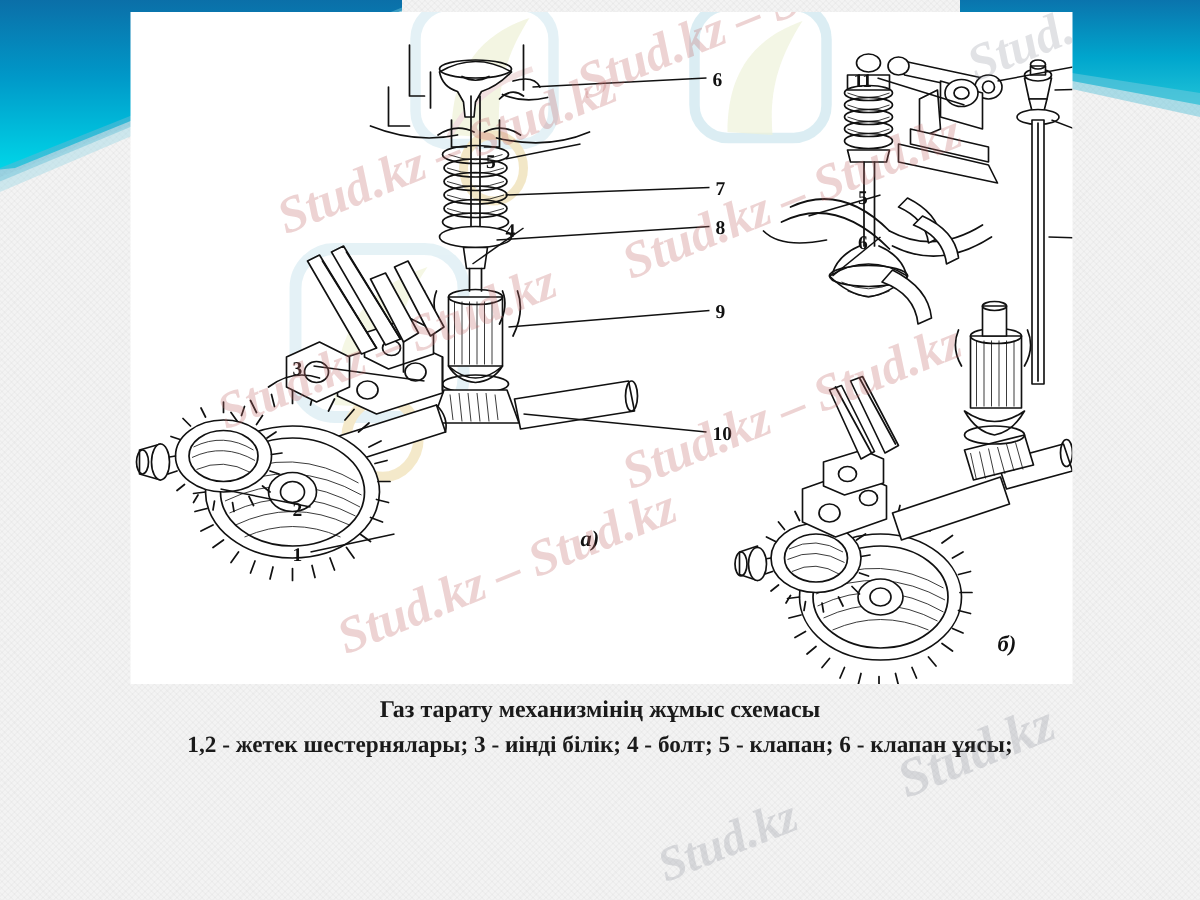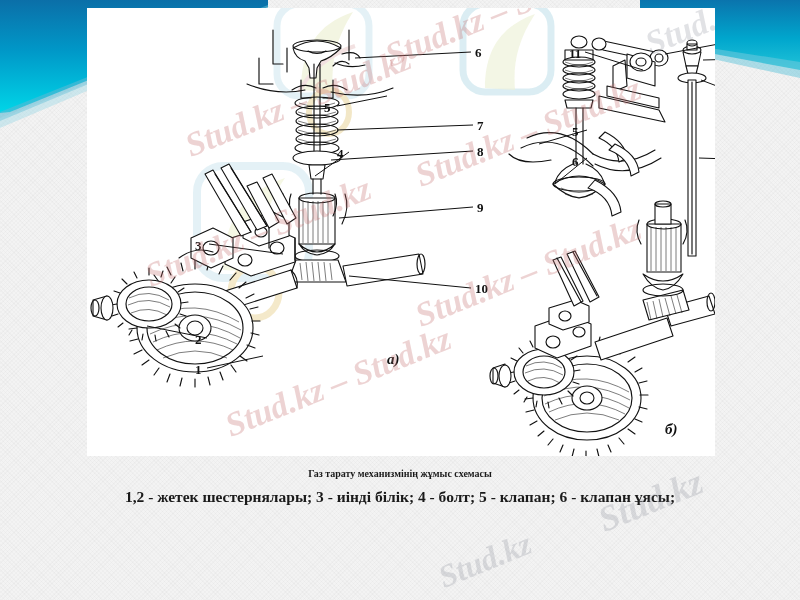--- a/index.html
+++ b/index.html
@@ -52,21 +52,21 @@
     position:absolute;left:0;right:0;top:462px;
     z-index:3;
     text-align:center;
     color:#1a1a1a;
     font-family:"Liberation Serif", serif;
     font-weight:bold;
     font-size:15.5px;
     line-height:23px;
     padding:0 10px;
   }
-  #caption .title{display:block;font-size:10px;text-align:center;}
+  #caption .title{display:block;font-size:16px;text-align:center;}
   #caption .legend{display:block;font-size:15.5px;}
   .lbl{font-family:"Liberation Serif", serif;font-weight:bold;font-size:13px;fill:#111;}
   .lbl-it{font-family:"Liberation Serif", serif;font-style:italic;font-weight:bold;font-size:15px;fill:#111;}
   .ld{stroke:#111;stroke-width:1;fill:none;}
   .pt{stroke:#111;stroke-width:1.15;fill:none;stroke-linejoin:round;stroke-linecap:round;}
   .pt-f{stroke:#111;stroke-width:1.1;fill:#fff;stroke-linejoin:round;stroke-linecap:round;}
   .hatch{stroke:#111;stroke-width:.55;fill:none;}
 </style>
 </head>
 <body>

